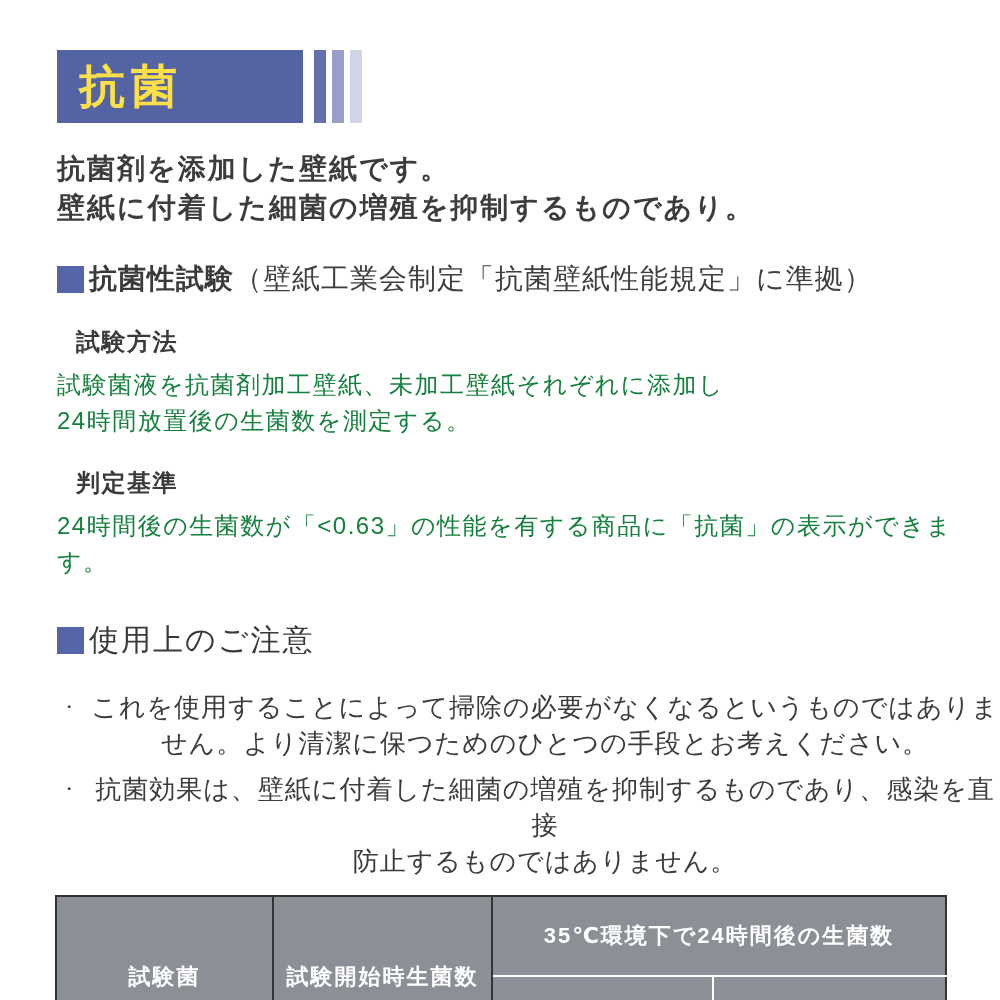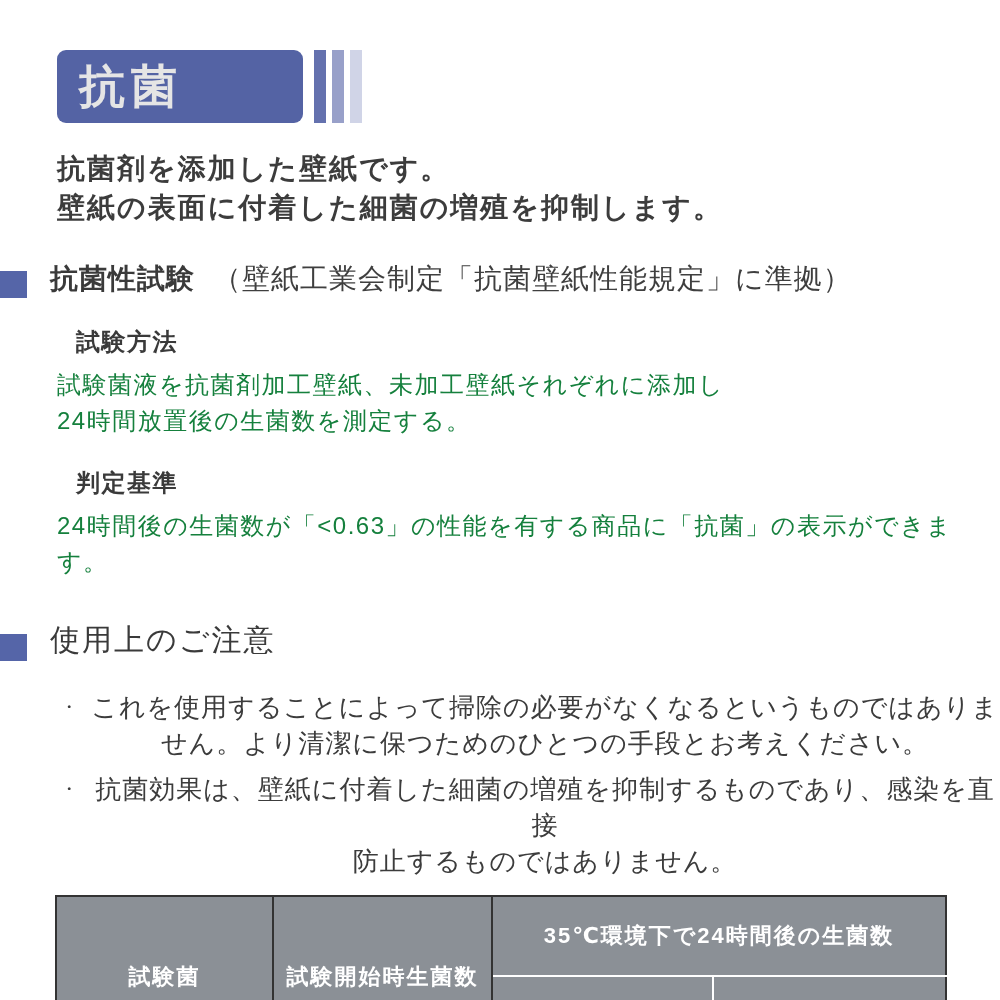--- a/index.html
+++ b/index.html
@@ -16,50 +16,49 @@
   
   .banner-row {
     margin: 50px 0 0 57px;
     display: flex;
     height: 73px;
     align-items: stretch;
   }
   .banner {
     width: 224px;
     background: #5463a4;
-    color: #e5e5e5;
+    color: #fde047;
     display: flex;
     align-items: center;
     padding-left: 22px;
     font-size: 46px;
     font-weight: 700;
     letter-spacing: 6px;
-    border-radius: 9px;
   }
   .stripe { width: 12px; }
   .stripe.s1 { margin-left: 11px; background: #6471ae; }
   .stripe.s2 { margin-left: 6px;  background: #98a0c9; }
   .stripe.s3 { margin-left: 6px;  background: #d0d4e7; }
 
   
   .intro {
     margin: 26px 0 0 57px;
     font-size: 28px;
     font-weight: 600;
     line-height: 39px;
     letter-spacing: 2px;
     color: #3c3c3c;
   }
 
   
   .section-heading {
-    display: flex;
-    align-items: flex-end;
+    margin-left: 57px;
+    display: flex;
+    align-items: center;
     letter-spacing: 1px;
-    gap: 18px;
   }
   .section-heading .square {
     width: 27px;
     height: 27px;
     background: #5565a8;
     margin-right: 5px;
     flex: 0 0 auto;
   }
   .heading-test { margin-top: 33px; font-size: 28px; }
   .heading-test .h-main { font-weight: 700; }
@@ -132,21 +131,21 @@
     <div class="banner">
       <span>抗菌</span>
     </div>
     <div class="stripe s1"></div>
     <div class="stripe s2"></div>
     <div class="stripe s3"></div>
   </div>
 
   <div class="intro">
     <div>抗菌剤を添加した壁紙です。</div>
-    <div>壁紙の表面に付着した細菌の増殖を抑制します。</div>
+    <div>壁紙に付着した細菌の増殖を抑制するものであり。</div>
   </div>
 
   <div class="section-heading heading-test">
     <span class="square"></span>
     <span class="h-main">抗菌性試験</span>
     <span class="h-note">（壁紙工業会制定「抗菌壁紙性能規定」に準拠）</span>
   </div>
 
   <div class="sub-label">試験方法</div>
   <div class="body-text">

